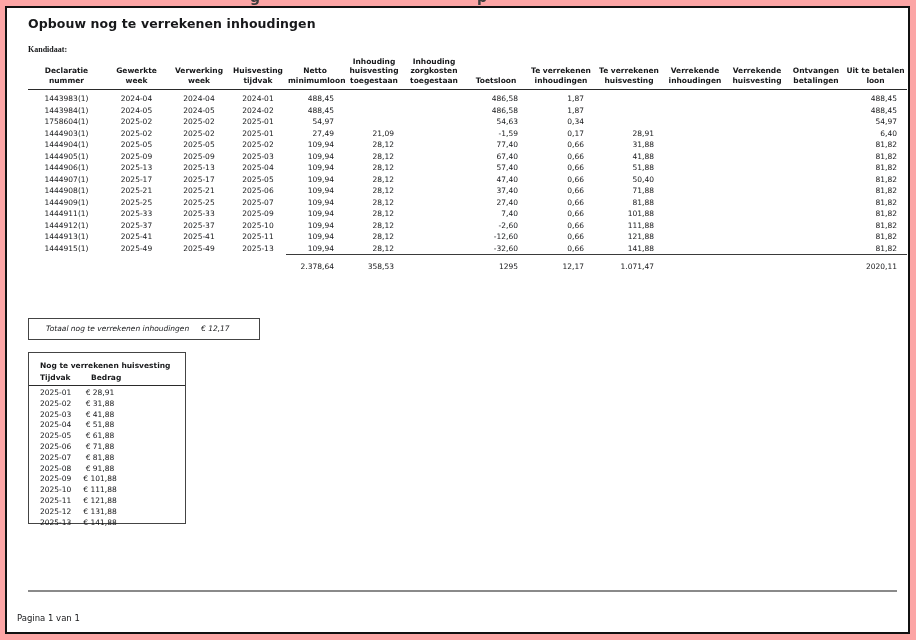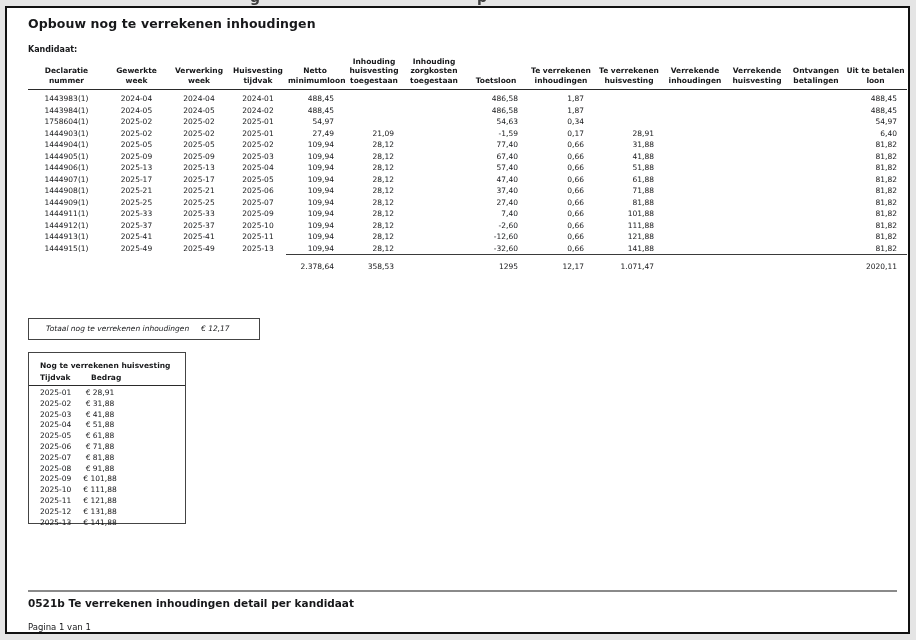--- a/index.html
+++ b/index.html
@@ -9,21 +9,21 @@
     width: 916px;
     height: 640px;
     font-family: "DejaVu Sans", "Liberation Sans", sans-serif;
     color: #17181a;
   }
   .canvas {
     position: relative;
     width: 916px;
     height: 640px;
     overflow: hidden;
-    background: #e5e5e5;
+    background: #fca5a5;
   }
   
   .top-clip {
     position: absolute;
     left: 0; top: 0;
     width: 916px; height: 6px;
     overflow: hidden;
     z-index: 5;
   }
   .top-clip span {
@@ -48,20 +48,21 @@
   .report-title {
     left: 21px; top: 8px;
     font-size: 12.5px;
     font-weight: bold;
     letter-spacing: 0.1px;
   }
   .kandidaat {
     left: 21px; top: 37px;
     font-size: 8px;
     font-weight: bold;
+    font-family: Liberation Serif, serif;
   }
 
   
   .main-table-wrap { left: 21px; top: 49px; width: 879px; }
   table.main {
     border-collapse: collapse;
     table-layout: fixed;
     width: 879px;
   }
   table.main th {
@@ -140,23 +141,22 @@
     left: 21px; top: 582px;
     width: 869px; height: 0;
     border-top: 2px solid #8a8a8a;
   }
   .footer-title {
     left: 21px; top: 589px;
     font-size: 10.5px;
     font-weight: bold;
   }
   .footer-page {
-    left: 21px; top: 605px;
+    left: 10px; top: 605px;
     font-size: 8.5px;
-    margin-top: 9px;
   }
 </style>
 </head>
 <body>
 
 <div class="canvas">
 
   <div class="top-clip">
     <span class="g1">g</span>
     <span class="g2">p</span>
@@ -319,21 +319,21 @@
             <tr>
               <td class="ctr">1444907(1)</td>
               <td class="ctr">2025-17</td>
               <td class="ctr">2025-17</td>
               <td class="ctr">2025-05</td>
               <td class="num">109,94</td>
               <td class="num">28,12</td>
               <td class="num"></td>
               <td class="num">47,40</td>
               <td class="num">0,66</td>
-              <td class="num">61,88</td>
+              <td class="num">50,40</td>
               <td class="num"></td>
               <td class="num"></td>
               <td class="num"></td>
               <td class="num">81,82</td>
             </tr>
             <tr>
               <td class="ctr">1444908(1)</td>
               <td class="ctr">2025-21</td>
               <td class="ctr">2025-21</td>
               <td class="ctr">2025-06</td>
@@ -509,17 +509,16 @@
             <span class="bedrag">€ 131,88</span>
           </div>
           <div class="hv-row">
             <span class="tijdvak">2025-13</span>
             <span class="bedrag">€ 141,88</span>
           </div>
         </div>
     </div>
 
     <div class="abs footer-rule"></div>
-    <div class="abs footer-title">0521b Te verrekenen inhoudingen detail per kandidaat</div>
     <div class="abs footer-page">Pagina 1 van 1</div>
 
   </div>
 </div>
 
 </body></html>

